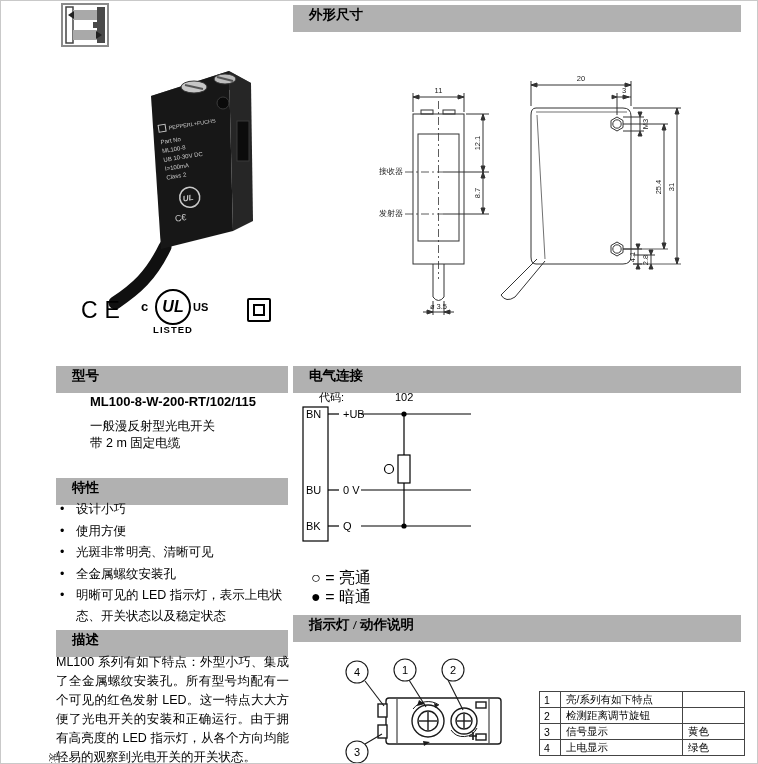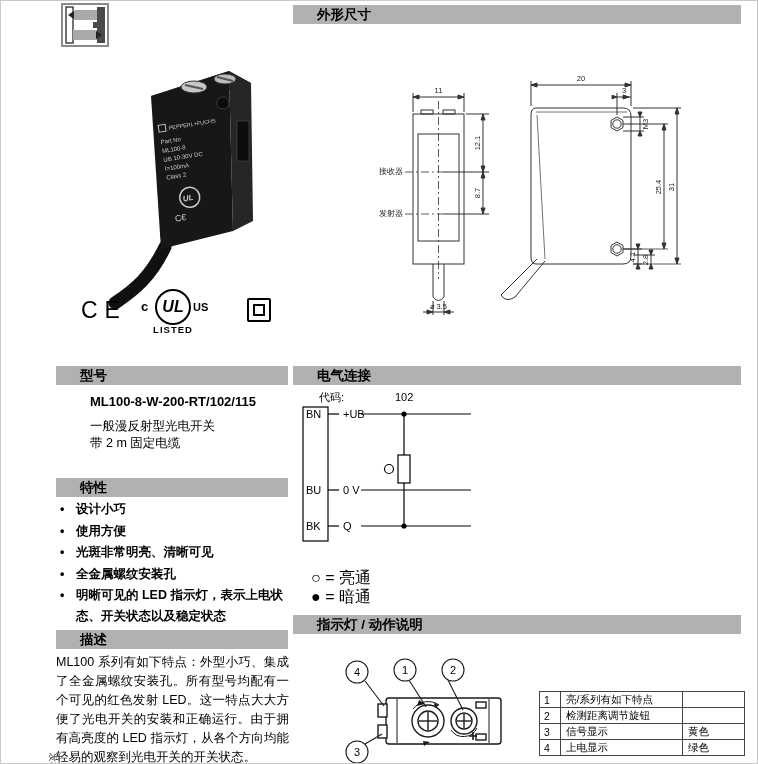--- a/index.html
+++ b/index.html
@@ -1,26 +1,26 @@
 <!DOCTYPE html>
 <html><head>
 <meta charset="utf-8">
 <style>
   html,body{margin:0;padding:0;}
   body{background:#e8e8e8;font-family:"Liberation Sans","DejaVu Sans",sans-serif;}
   .page{position:relative;width:758px;height:764px;background:#fff;border:1px solid #c9c9c9;
         box-sizing:border-box;overflow:hidden;color:#000;}
-  .sec-bar{position:absolute;height:19px;background:#b1b1b1;font-weight:bold;font-size:13.5px;
-           line-height:19px;padding-left:24px;box-sizing:border-box;}
+  .sec-bar{position:absolute;height:27px;background:#b1b1b1;font-weight:bold;font-size:13.5px;
+           line-height:19px;padding-left:16px;box-sizing:border-box;font-family:Liberation Serif, serif;}
   .bar-left{left:55px;width:232px;}
   .bar-right{left:292px;width:448px;}
   .txt{position:absolute;font-size:12.5px;line-height:18px;margin-left:34px;}
   .bold{font-weight:bold;}
   .bullets{position:absolute;left:57px;top:498px;width:228px;margin:0;padding:0;list-style:none;}
-  .bullets li{position:relative;padding-left:18px;font-size:12.5px;line-height:20.5px;margin-bottom:1px;font-weight:bold;}
+  .bullets li{position:relative;padding-left:18px;font-size:12.5px;line-height:20.5px;margin-bottom:1px;}
   .bullets li::before{content:"•";position:absolute;left:2px;top:0;}
   .desc-p{position:absolute;left:55px;top:652px;width:233px;font-size:12.5px;line-height:19px;
           text-align:justify;margin:0;}
   svg text{font-family:"Liberation Sans","DejaVu Sans",sans-serif;}
   .dim-t{font-size:7.5px;fill:#222;}
   .lbl-t{font-size:8px;fill:#222;}
   .elec-t{font-size:11px;fill:#000;}
   .legend{position:absolute;left:310px;top:567px;font-size:16px;line-height:19px;}
   .ind-table{position:absolute;left:538px;top:690px;width:206px;border-collapse:collapse;
              font-size:10.5px;}

